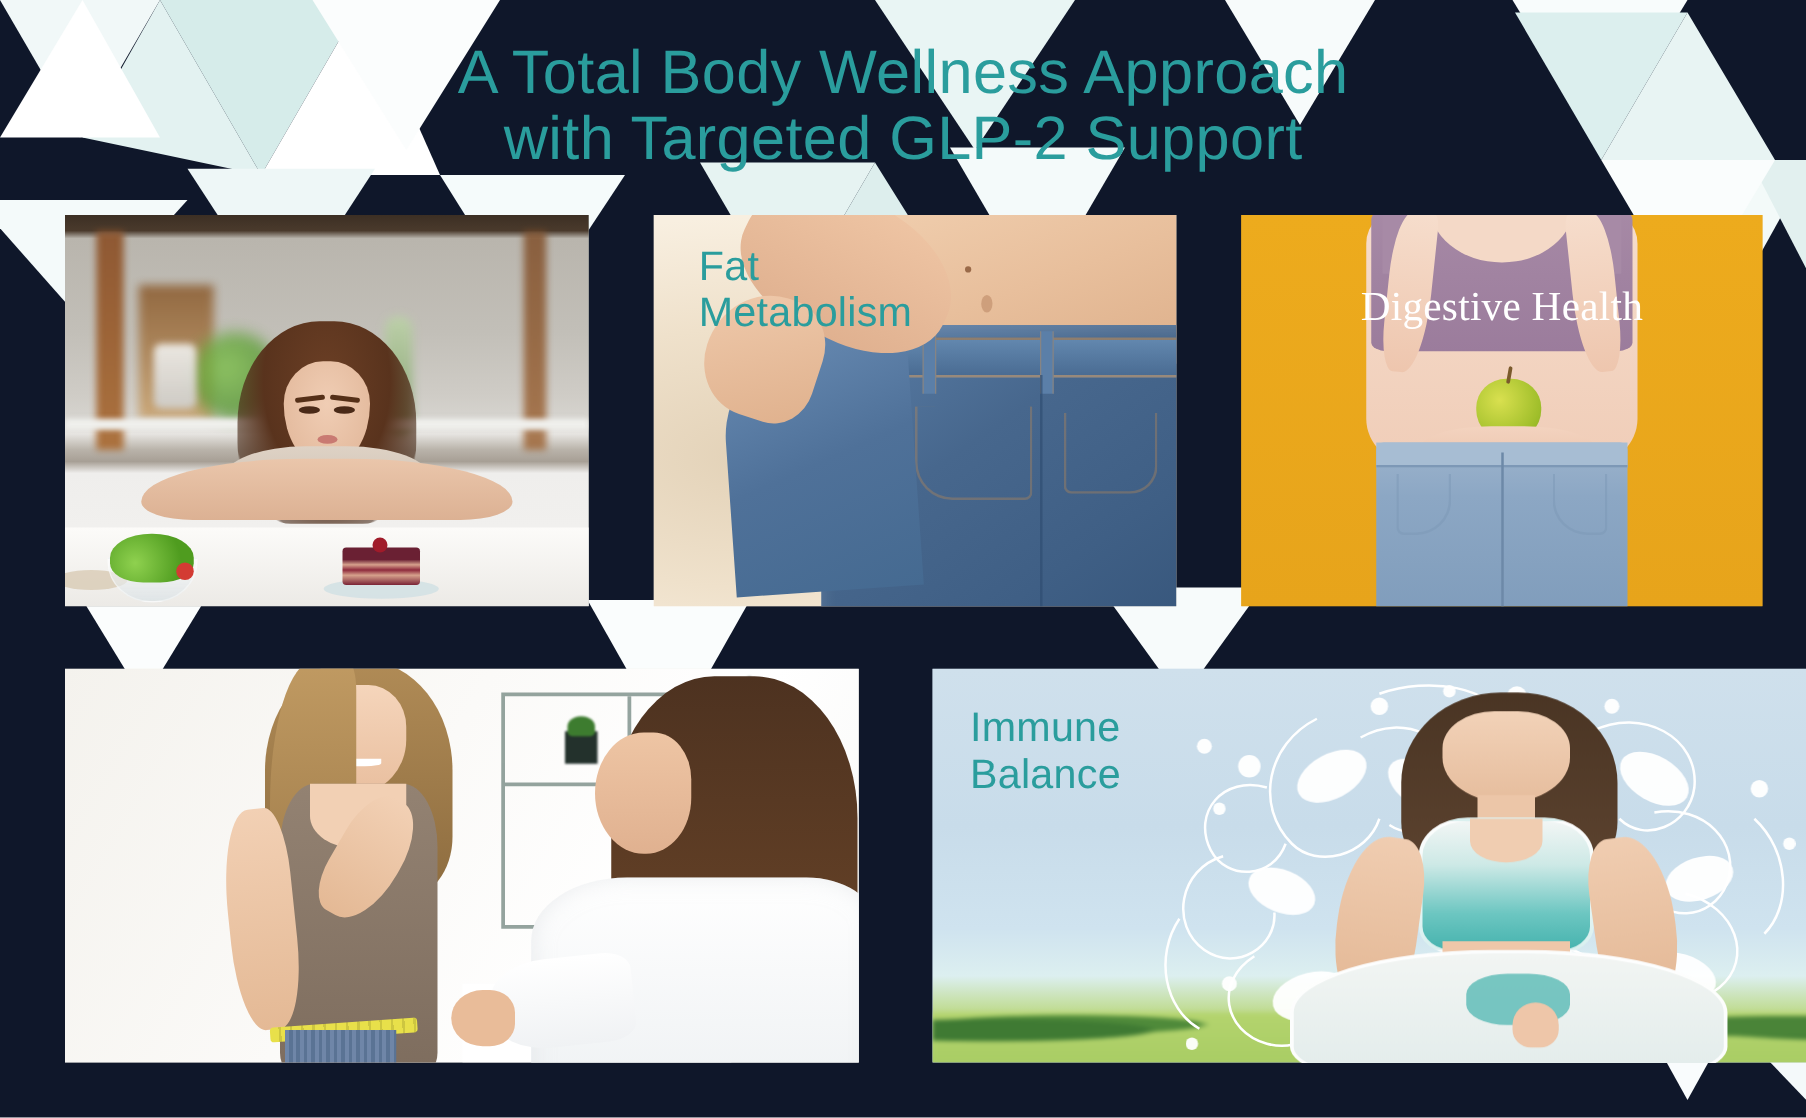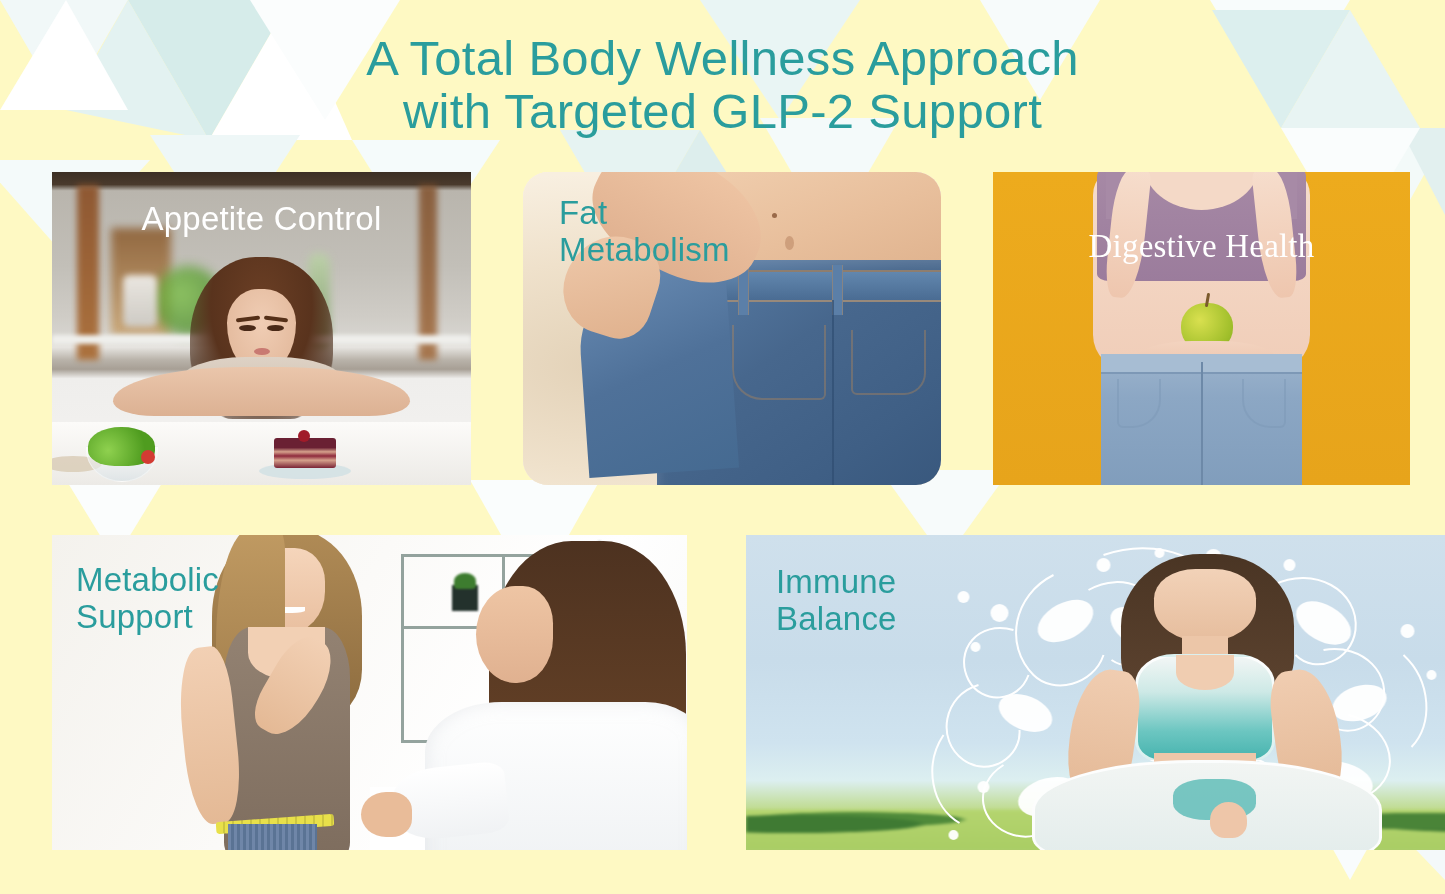--- a/index.html
+++ b/index.html
@@ -3,21 +3,21 @@
 <meta charset="utf-8">
 <title>A Total Body Wellness Approach</title>
 <style>
   * { margin:0; padding:0; box-sizing:border-box; }
   html, body {
     width:1445px; height:894px;
     background:#ffffff;
     font-family:"Liberation Sans", sans-serif;
     overflow:hidden;
   }
-  .page { position:relative; width:1445px; height:894px; background:#fef9c3; overflow:hidden; }
+  .page { position:relative; width:1445px; height:894px; background:#0f172a; overflow:hidden; }
 
   
   .bg-decor { position:absolute; inset:0; pointer-events:none; z-index:0; }
   .bg-decor svg { display:block; width:1445px; height:894px; }
 
   
   .title-block {
     position:absolute; top:32px; left:0; width:1445px;
     text-align:center; z-index:3;
   }
@@ -160,21 +160,21 @@
   .cake .cherry {
     position:absolute; left:40%; bottom:34px; width:12px; height:12px; border-radius:50%;
     background:#a01b2a;
   }
   .plate-left {
     position:absolute; left:-2%; bottom:4%; width:58px; height:16px;
     background:#d8cbb4; border-radius:50%; opacity:.8;
   }
 
   
-  #card-fat { left:523px; top:172px; width:418px; height:313px; background:#f6ecda;border-radius:25px; }
+  #card-fat { left:523px; top:172px; width:418px; height:313px; background:#f6ecda; }
   #card-fat .label { left:36px; top:22px; color:#2a9d9d; text-align:left; }
   .fat-bg {
     position:absolute; inset:0;
     background:
       radial-gradient(ellipse at 18% 62%, #e3d2b8 0%, #efe1cb 38%, #f8efe0 70%),
       linear-gradient(135deg,#fbf4e8,#f0e2cb);
   }
   .torso {
     position:absolute; left:30%; top:-8%; width:78%; height:46%;
     background:linear-gradient(160deg,#f3d3b4 0%,#e8bf9c 55%,#dcae89 100%);
@@ -456,21 +456,20 @@
           <div class="bowl"></div>
           <div class="greens"></div>
           <div class="tom"></div>
         </div>
       <div class="cake">
           <div class="plate"></div>
           <div class="body"></div>
           <div class="cherry"></div>
         </div>
     </div>
-    <div class="label">Appetite Control</div>
   </div>
 
   <div class="card" id="card-fat">
     <div class="photo">
       <div class="fat-bg"></div>
       <div class="torso">
           <div class="mole"></div>
           <div class="navel"></div>
         </div>
       <div class="jeans">
@@ -540,22 +539,20 @@
         <div class="w2-jeans"></div>
       </div>
       <div class="doctor">
         <div class="doc-hair"></div>
         <div class="doc-face"></div>
         <div class="doc-coat"></div>
         <div class="doc-arm"></div>
         <div class="doc-hand"></div>
       </div>
     </div>
-    <div class="label">Metabolic
-Support</div>
   </div>
 
   <div class="card" id="card-immune">
     <div class="photo">
       <div class="imm-bg"></div>
       <div class="imm-trees"></div>
       <div class="swirls">
         <svg viewBox="0 0 663 315" xmlns="http://www.w3.org/2000/svg" fill="none" stroke="#ffffff" stroke-width="2">
           <path d="M250 40 C210 60 200 110 230 140 C250 160 290 150 300 120"></path>
           <path d="M210 95 C175 85 150 115 165 145 C178 170 215 168 225 140"></path>

